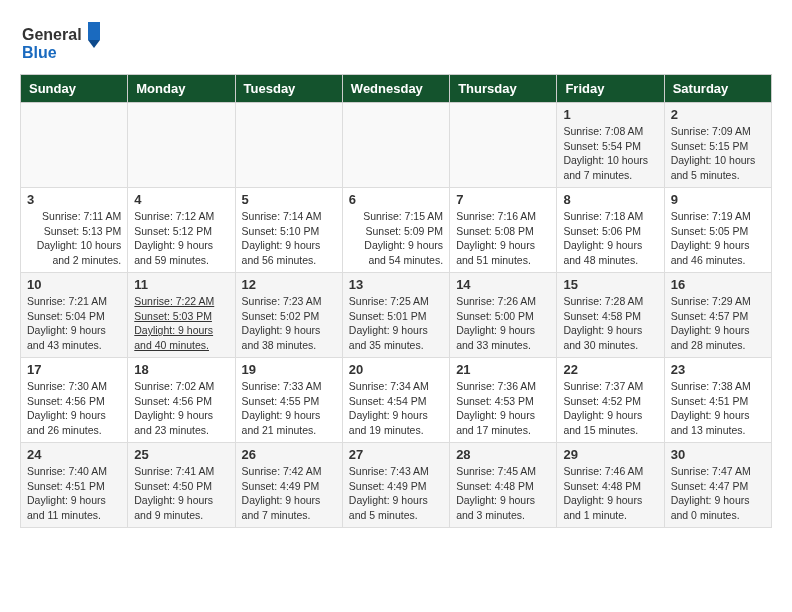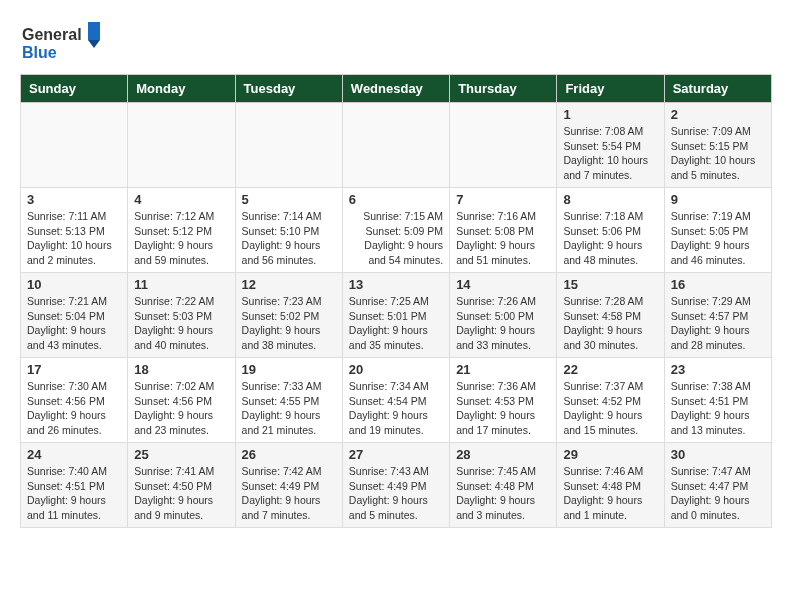--- a/index.html
+++ b/index.html
@@ -123,21 +123,21 @@
         <td>
           <span class="day-number">2</span>
           <div class="day-info" style="white-space: pre-line;">Sunrise: 7:09 AM
 Sunset: 5:15 PM
 Daylight: 10 hours and 5 minutes.</div>
         </td>
       </tr>
       <tr>
         <td>
           <span class="day-number">3</span>
-          <div class="day-info" style="white-space: pre-line;">Sunrise: 7:11 AM
+          <div class="day-info" style="white-space: pre-line; text-align: right;">Sunrise: 7:11 AM
 Sunset: 5:13 PM
 Daylight: 10 hours and 2 minutes.</div>
         </td>
         <td>
           <span class="day-number">4</span>
           <div class="day-info" style="white-space: pre-line;">Sunrise: 7:12 AM
 Sunset: 5:12 PM
 Daylight: 9 hours and 59 minutes.</div>
         </td>
         <td>
@@ -173,21 +173,21 @@
       </tr>
       <tr>
         <td>
           <span class="day-number">10</span>
           <div class="day-info" style="white-space: pre-line;">Sunrise: 7:21 AM
 Sunset: 5:04 PM
 Daylight: 9 hours and 43 minutes.</div>
         </td>
         <td>
           <span class="day-number">11</span>
-          <div class="day-info" style="white-space: pre-line;">Sunrise: 7:22 AM
+          <div class="day-info" style="white-space: pre-line; text-decoration: underline;">Sunrise: 7:22 AM
 Sunset: 5:03 PM
 Daylight: 9 hours and 40 minutes.</div>
         </td>
         <td>
           <span class="day-number">12</span>
           <div class="day-info" style="white-space: pre-line;">Sunrise: 7:23 AM
 Sunset: 5:02 PM
 Daylight: 9 hours and 38 minutes.</div>
         </td>
         <td>

